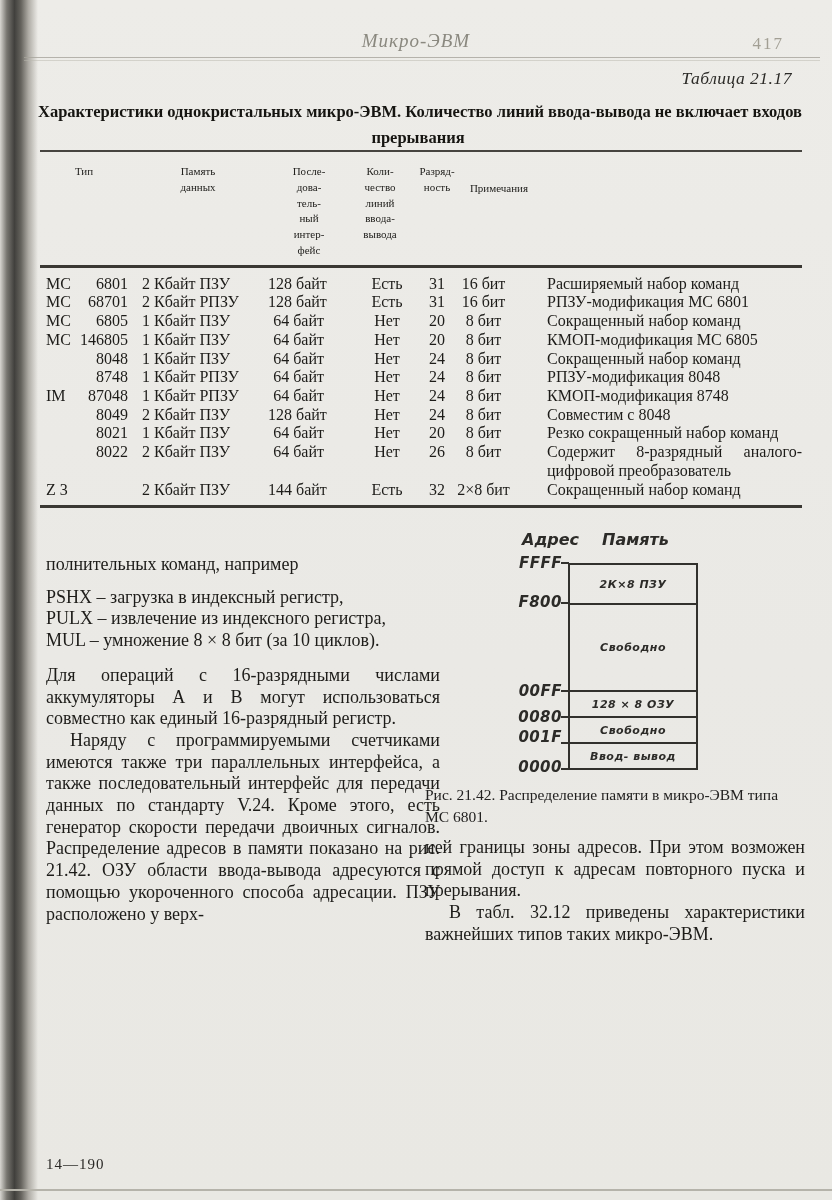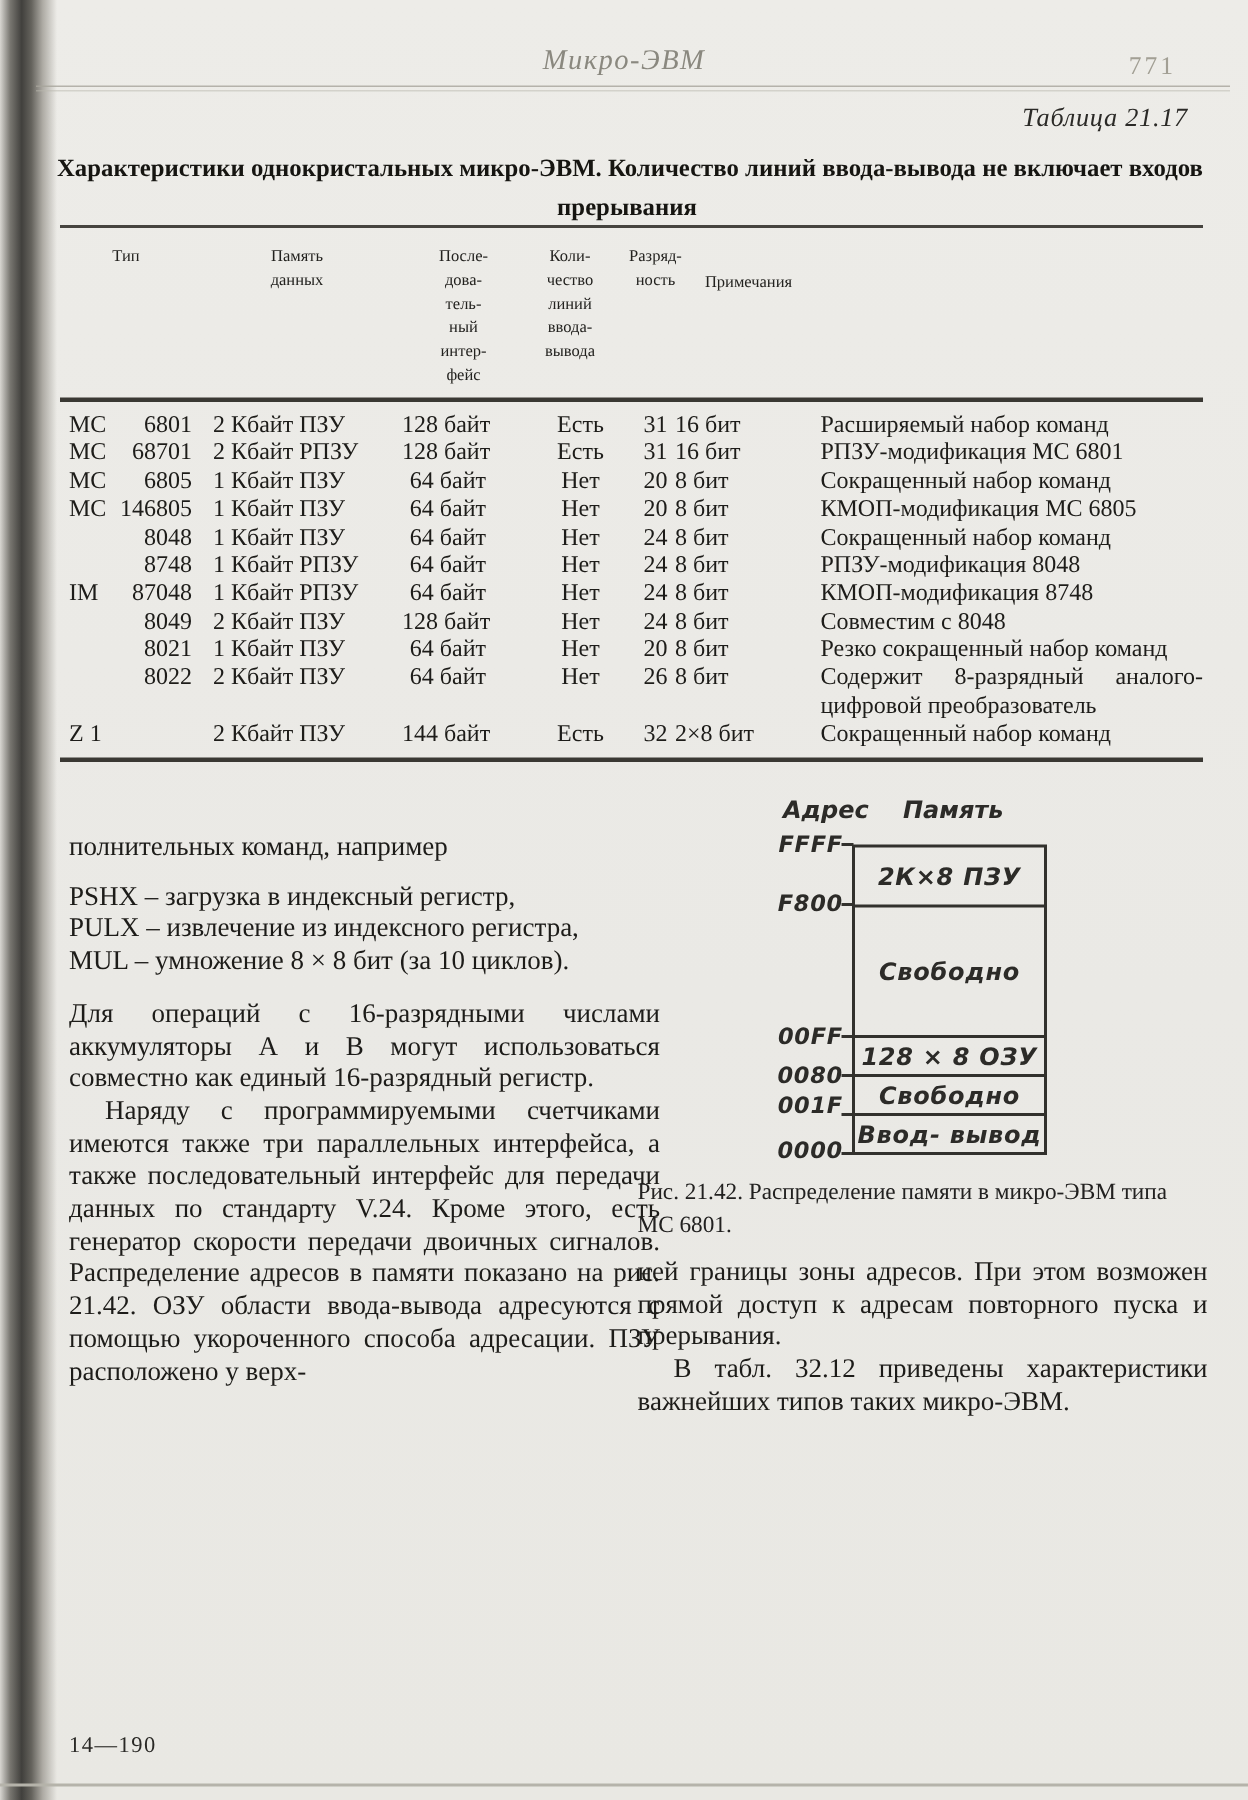--- a/index.html
+++ b/index.html
@@ -33,38 +33,38 @@
   .tbody{padding:7px 0 6px; border-bottom:3px solid #3a3833;}
   .tr{display:grid; grid-template-columns:38px 50px 140px 82px 74px 26px 67px 1fr;
     font-size:16px; line-height:18.7px; color:#1d1c19;}
   .td{overflow:visible;}
   .c-prefix{padding-left:6px;}
   .c-num{text-align:right;}
   .c-prog{padding-left:14px; white-space:nowrap;}
   .c-data{text-align:right; padding-right:26px; white-space:nowrap;}
   .c-serial{text-align:center;}
   .c-lines{text-align:center;}
-  .c-bits{text-align:left; white-space:nowrap;}
+  .c-bits{text-align:center; white-space:nowrap;}
   .c-note{padding-left:30px; text-align:justify;}
   
   .col-left{position:absolute; left:46px; top:554px; width:394px;
     font-size:18px; line-height:21.7px; text-align:justify; color:#1d1c19;}
   .col-left .p0{margin:0 0 11px 0; text-align:left;}
   .defs{margin:0 0 13px 0;}
   .def-line{white-space:nowrap; text-align:left;}
   .col-left .p1{margin:0;}
   .col-left .p2{margin:0; text-indent:24px;}
   
   .figure{position:absolute; left:500px; top:530px; width:230px; height:252px;
     font-family:"DejaVu Sans", sans-serif; font-style:italic; color:#2c2b28;}
   .fig-head-addr{position:absolute; left:22px; top:0; font-size:16px; font-weight:bold;}
   .fig-head-mem{position:absolute; left:102px; top:0; font-size:16px; font-weight:bold;}
   .membox{position:absolute; left:68px; top:33px; width:130px; height:207px;
     border:2px solid #32312d; box-sizing:border-box; display:flex; flex-direction:column;}
-  .seg{display:flex; align-items:center; justify-content:center; font-size:16px; font-weight:bold; letter-spacing:.5px;}
+  .seg{display:flex; align-items:center; justify-content:center; font-size:11px; font-weight:bold; letter-spacing:.5px;}
   .seg1{height:38px; border-bottom:2px solid #32312d;}
   .seg2{height:85px; border-bottom:2px solid #32312d;}
   .seg3{height:24px; border-bottom:2px solid #32312d;}
   .seg4{height:24px; border-bottom:2px solid #32312d;}
   .seg5{flex:1;}
   .addr{position:absolute; width:58px; text-align:right; font-size:15px; font-weight:bold; letter-spacing:.5px;}
   .a0{left:4px; top:24px;} .a1{left:4px; top:63px;} .a2{left:4px; top:152px;}
   .a3{left:4px; top:178px;} .a4{left:4px; top:198px;} .a5{left:4px; top:228px;}
   .tick{position:absolute; left:61px; width:8px; height:2px; background:#32312d;}
   .k0{top:32px;} .k1{top:72px;} .k2{top:160px;} .k3{top:186px;} .k4{top:212px;} .k5{top:238px;}
@@ -77,21 +77,21 @@
   .footer-mark{position:absolute; left:46px; top:1156px; font-size:15px; color:#2a2926; letter-spacing:1px;}
   .rule-bottom{position:absolute; left:0; top:1189px; width:832px; height:2px; background:#b5b3aa;}
 </style>
 </head>
 <body>
 
 <div class="page">
   <div class="spine-shadow"></div>
 
   <div class="rh-title">Микро-ЭВМ</div>
-  <div class="rh-num">771</div>
+  <div class="rh-num">417</div>
   <div class="rule-top1"></div>
   <div class="rule-top2"></div>
 
   <div class="tbl-caption">Таблица 21.17</div>
 
   <div class="tbl-title">
     <div class="t-line">Характеристики однокристальных микро-ЭВМ. Количество линий ввода-вывода не включает входов</div>
     <div class="t-line">прерывания</div>
   </div>
 
@@ -221,21 +221,21 @@
           <div class="td c-num">8022</div>
           <div class="td c-prog">2 Кбайт ПЗУ</div>
           <div class="td c-data">64 байт</div>
           <div class="td c-serial">Нет</div>
           <div class="td c-lines">26</div>
           <div class="td c-bits">8 бит</div>
           <div class="td c-note">Содержит 8-разрядный аналого-цифровой преобразователь</div>
         </div>
 
         <div class="tr">
-          <div class="td c-prefix">Z 1</div>
+          <div class="td c-prefix">Z 3</div>
           <div class="td c-num"></div>
           <div class="td c-prog">2 Кбайт ПЗУ</div>
           <div class="td c-data">144 байт</div>
           <div class="td c-serial">Есть</div>
           <div class="td c-lines">32</div>
           <div class="td c-bits">2×8 бит</div>
           <div class="td c-note">Сокращенный набор команд</div>
         </div>
       </div>
   </div>

